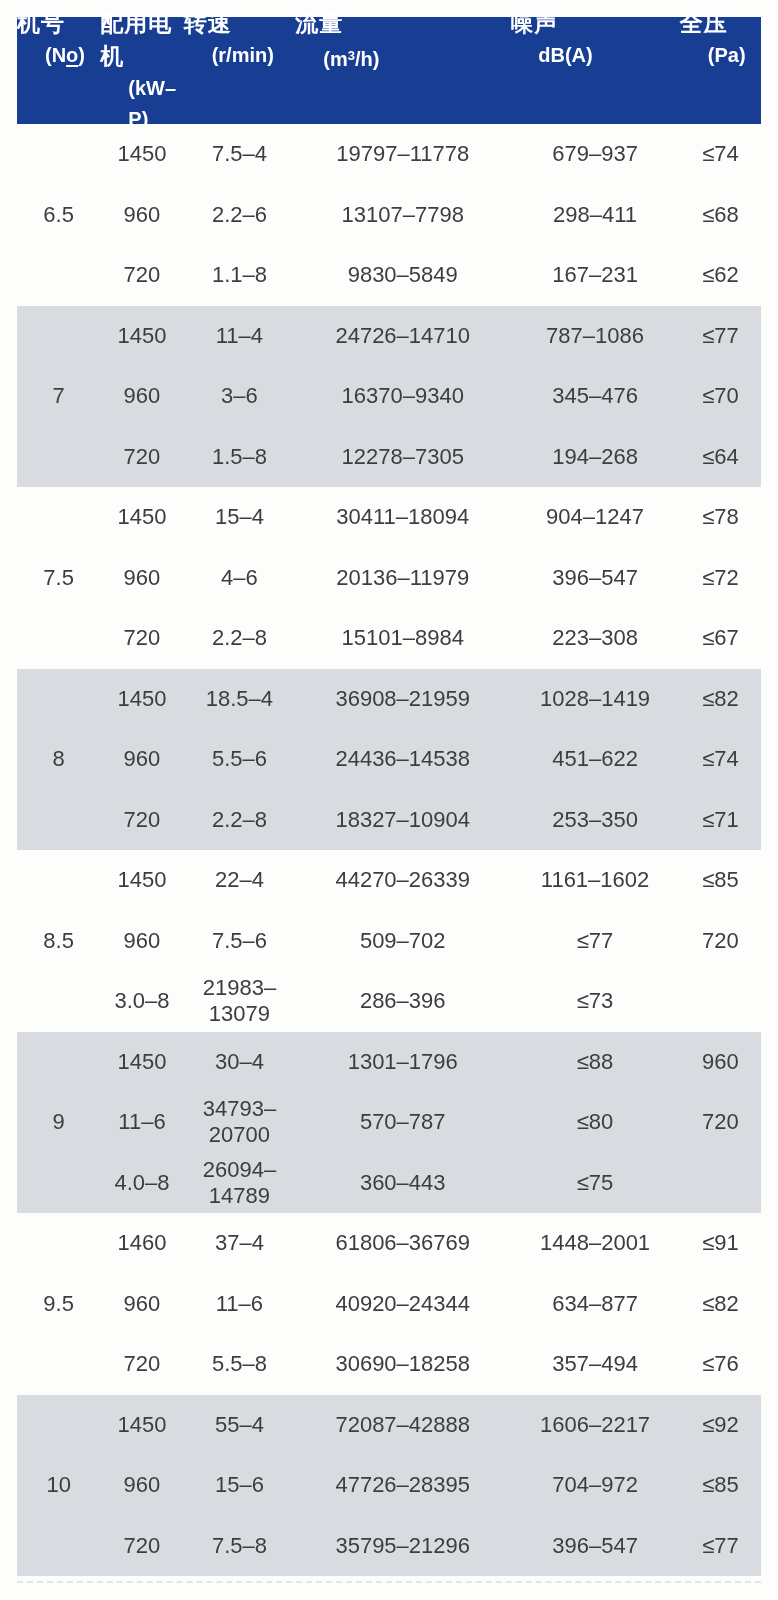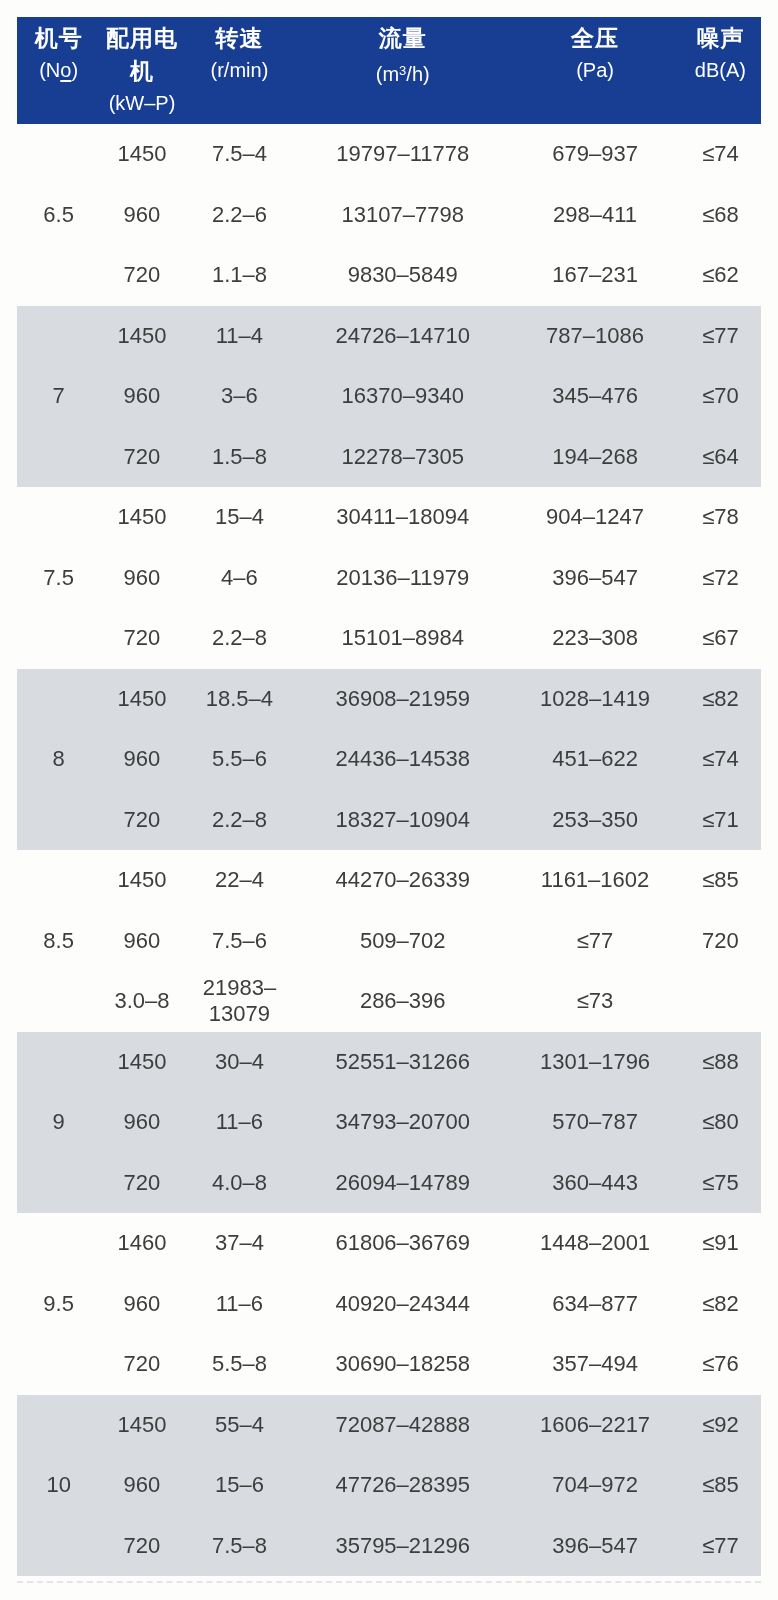--- a/index.html
+++ b/index.html
@@ -7,24 +7,24 @@
     position:relative;width:778px;height:1600px;background:#fdfdfc;overflow:hidden;
     font-family:"Liberation Sans","DejaVu Sans",sans-serif;
   }
   .spec-table{position:absolute;left:17px;top:17px;width:744px;}
   .grid-cols{
     display:grid;
     grid-template-columns:11.2% 11.2% 15% 28.9% 22.8% 10.9%;
   }
   .thead{
     height:107px;background:var(--header-bg,#173E93);color:#fff;
-    align-content:center;text-align:center;
+    align-content:center;text-align:left;
   }
   .th-l1{font-size:23px;font-weight:700;line-height:33px;letter-spacing:1px;}
-  .th-l2{font-size:20px;font-weight:400;line-height:31px;letter-spacing:0;}
+  .th-l2{font-size:20px;font-weight:700;line-height:31px;letter-spacing:0;padding-left:28px;}
   .u-char{text-decoration:underline;text-underline-offset:3px;}
   sup.cube{font-size:13px;vertical-align:6px;}
   .group{
     grid-auto-rows:60.5px;align-items:center;text-align:center;
     color:var(--body-text,#3D3D3D);font-size:22px;background:#fdfdfc;
   }
   .group.shaded{background:var(--band-bg,#D8DCE0);}
   .cell-no{grid-row:1/span 3;grid-column:1;}
   .table-footline{margin-top:5px;border-top:2px dashed #e2e5e9;height:0;}
 </style>
@@ -45,26 +45,26 @@
       </div>
       <div class="th">
         <div class="th-l1">转速</div>
         <div class="th-l2">(r/min)</div>
       </div>
       <div class="th">
         <div class="th-l1">流量</div>
         <div class="th-l2"><span>(m</span><sup class="cube">3</sup><span>/h)</span></div>
       </div>
       <div class="th">
+        <div class="th-l1">噪声</div>
+        <div class="th-l2">dB(A)</div>
+      </div>
+      <div class="th">
         <div class="th-l1">全压</div>
         <div class="th-l2">(Pa)</div>
-      </div>
-      <div class="th">
-        <div class="th-l1">噪声</div>
-        <div class="th-l2">dB(A)</div>
       </div>
     </div>
 
     <div id="tbody">
         <div class="group grid-cols">
           <div class="cell-no">6.5</div>
           <div>1450</div>
           <div>7.5–4</div>
           <div>19797–11778</div>
           <div>679–937</div>
@@ -148,21 +148,20 @@
           <div>720</div>
           <div>3.0–8</div>
           <div>21983–13079</div>
           <div>286–396</div>
           <div>≤73</div>
         </div>
         <div class="group grid-cols shaded">
           <div class="cell-no">9</div>
           <div>1450</div>
           <div>30–4</div>
-          <div>52551–31266</div>
           <div>1301–1796</div>
           <div>≤88</div>
           <div>960</div>
           <div>11–6</div>
           <div>34793–20700</div>
           <div>570–787</div>
           <div>≤80</div>
           <div>720</div>
           <div>4.0–8</div>
           <div>26094–14789</div>

